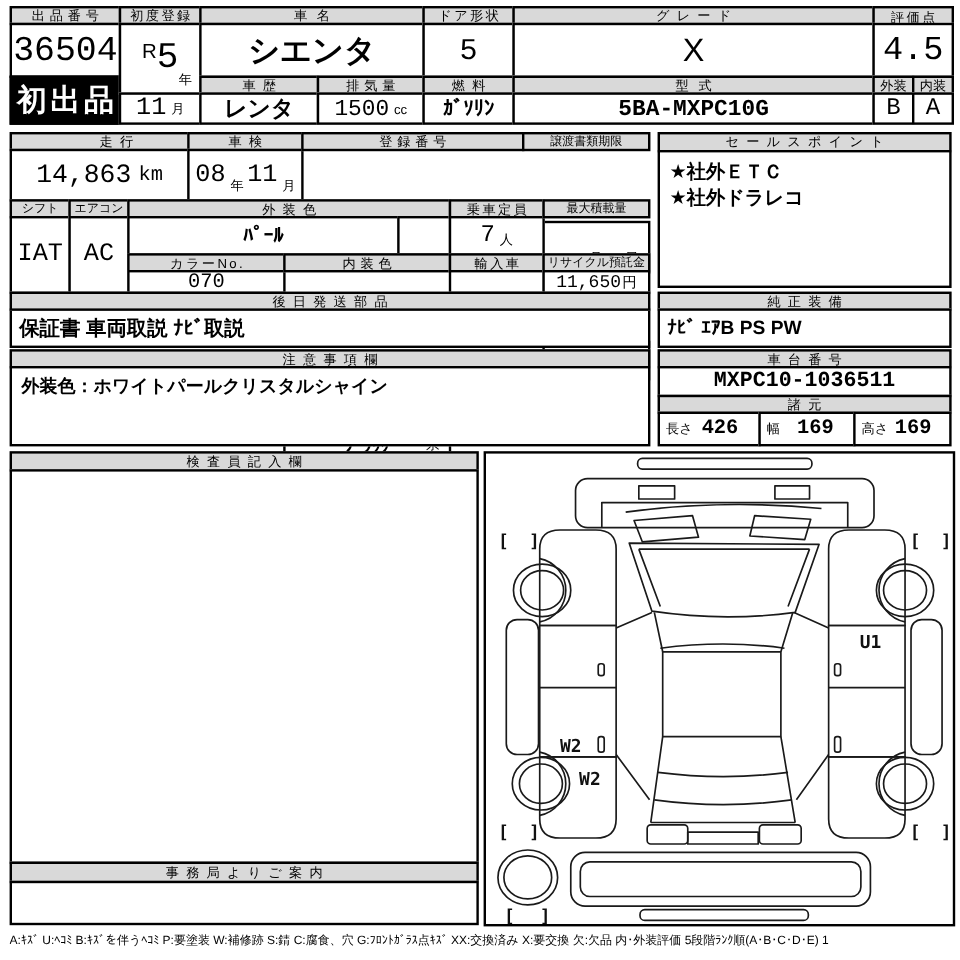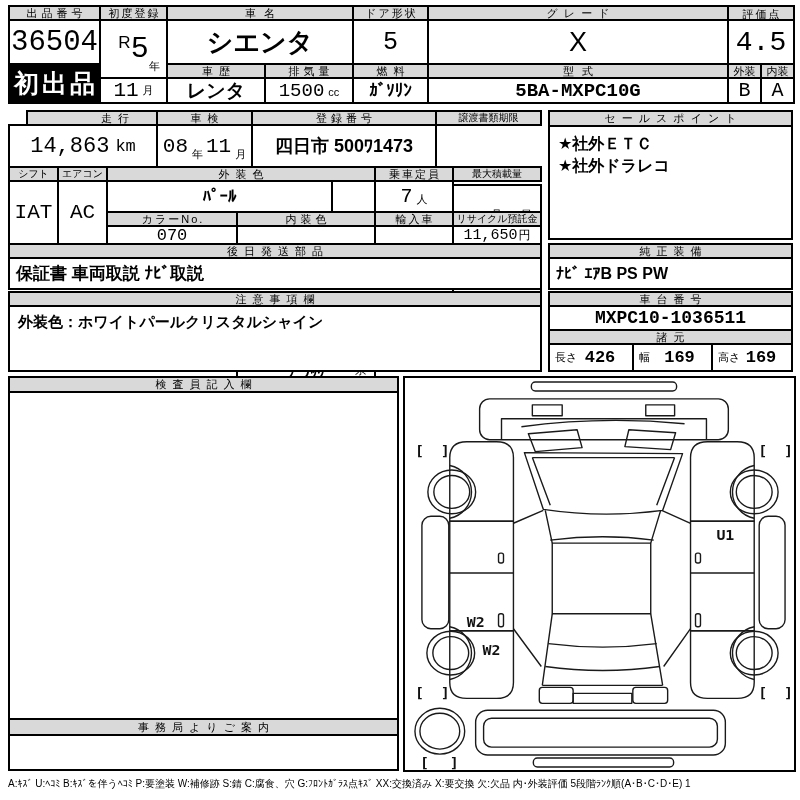--- a/index.html
+++ b/index.html
@@ -65,36 +65,35 @@
   <div class="c bold" style="left:352px;top:77px;width:77px;height:27px;font-size:17px">ｶﾞｿﾘﾝ</div>
 
   <div class="c h ls8" style="left:427px;top:63px;width:302px;height:16px">型式</div>
   <div class="c m bold" style="left:427px;top:77px;width:302px;height:27px;font-size:19px">5BA-MXPC10G</div>
 
   <div class="c h" style="left:727px;top:63px;width:35px;height:16px">外装</div>
   <div class="c h" style="left:760px;top:63px;width:35px;height:16px">内装</div>
   <div class="c m" style="left:727px;top:77px;width:35px;height:27px;font-size:20px">B</div>
   <div class="c m" style="left:760px;top:77px;width:35px;height:27px;font-size:20px">A</div>
 
-  <div class="c h ls6" style="left:26px;top:110px;width:178px;height:16px">走行</div>
+  <div class="c h ls6" style="left:8px;top:110px;width:178px;height:16px">走行</div>
   <div class="c" style="left:8px;top:124px;width:150px;height:44px">
     <span class="m" style="font-size:22px">14,863</span>
     <span class="m" style="font-size:17px;margin-left:6px">km</span>
   </div>
 
   <div class="c h ls6" style="left:156px;top:110px;width:97px;height:16px">車検</div>
   <div class="c" style="left:156px;top:124px;width:97px;height:44px">
     <span class="m" style="font-size:21px">08</span>
     <span class="u">年</span>
     <span class="m" style="font-size:21px;margin-left:3px">11</span>
     <span class="u">月</span>
   </div>
 
   <div class="c h ls4" style="left:251px;top:110px;width:186px;height:16px">登録番号</div>
-  <div class="c bold" style="left:251px;top:124px;width:186px;height:44px;font-size:18px">四日市 500ﾜ1473</div>
 
   <div class="c h fs10" style="left:435px;top:110px;width:107px;height:16px">譲渡書類期限</div>
   <div class="c rel" style="left:435px;top:124px;width:107px;height:44px">
     <span style="position:absolute;right:38px;bottom:4px;font-size:11px">月</span>
     <span style="position:absolute;right:8px;bottom:4px;font-size:11px">日</span>
   </div>
 
   <div class="c h fs10" style="left:8px;top:166px;width:51px;height:16px">シフト</div>
   <div class="c m" style="left:8px;top:180px;width:51px;height:65px;font-size:21px">IAT</div>
   <div class="c h fs10" style="left:57px;top:166px;width:51px;height:16px">エアコン</div>

